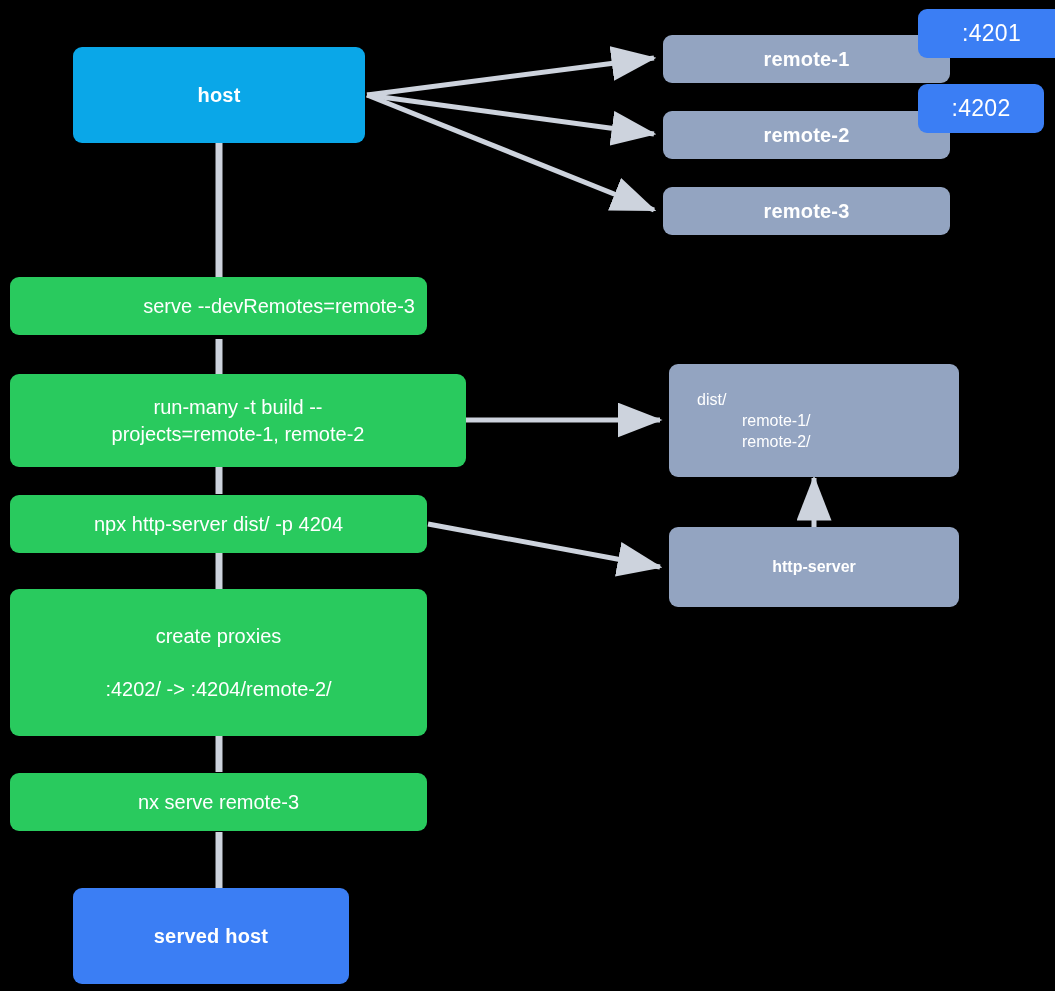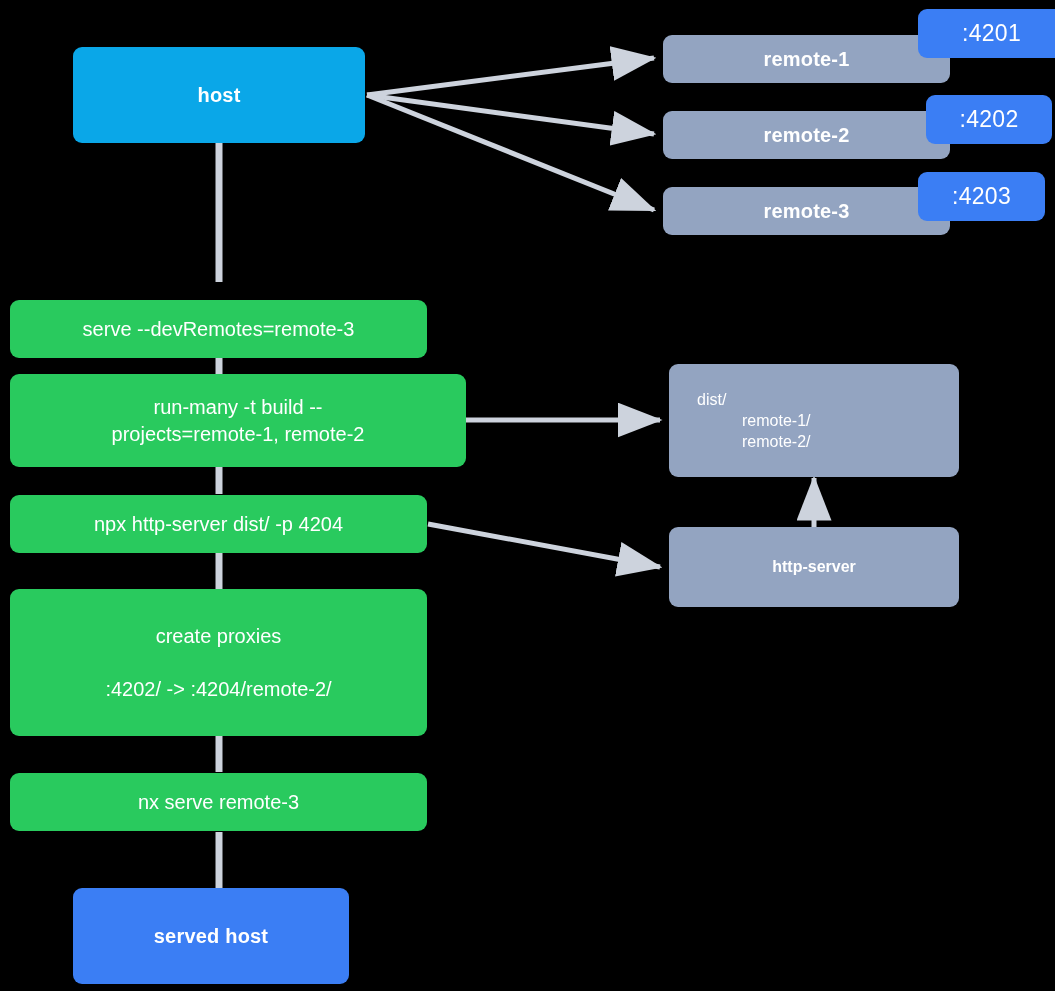--- a/index.html
+++ b/index.html
@@ -139,32 +139,29 @@
   <div class="node node-remote" style="left:663px; top:35px; width:287px; height:48px;">
     <span>remote-1</span>
   </div>
   <div class="badge-port" style="left:918px; top:9px; width:147px; height:49px;">
     <span>:4201</span>
   </div>
 
   <div class="node node-remote" style="left:663px; top:111px; width:287px; height:48px;">
     <span>remote-2</span>
   </div>
-  <div class="badge-port" style="left:918px; top:95px; width:126px; height:49px;margin-left:8px;">
+  <div class="badge-port" style="left:918px; top:84px; width:126px; height:49px;">
     <span>:4202</span>
   </div>
 
   <div class="node node-remote" style="left:663px; top:187px; width:287px; height:48px;">
     <span>remote-3</span>
   </div>
-  <div class="badge-port" style="left:918px; top:172px; width:127px; height:49px;">
-    <span>:4203</span>
-  </div>
 
-  <div class="node node-cmd" style="left:10px; top:300px; width:417px; height:58px;">
+  <div class="node node-cmd" style="left:10px; top:277px; width:417px; height:58px;align-items:flex-end;">
     <span class="cmd-line">serve --devRemotes=remote-3</span>
   </div>
 
   <div class="node node-cmd" style="left:10px; top:374px; width:456px; height:93px;">
     <span class="cmd-line">run-many -t build --</span>
     <span class="cmd-line">projects=remote-1, remote-2</span>
   </div>
 
   <div class="node node-cmd" style="left:10px; top:495px; width:417px; height:58px;">
     <span class="cmd-line">npx http-server dist/ -p 4204</span>

